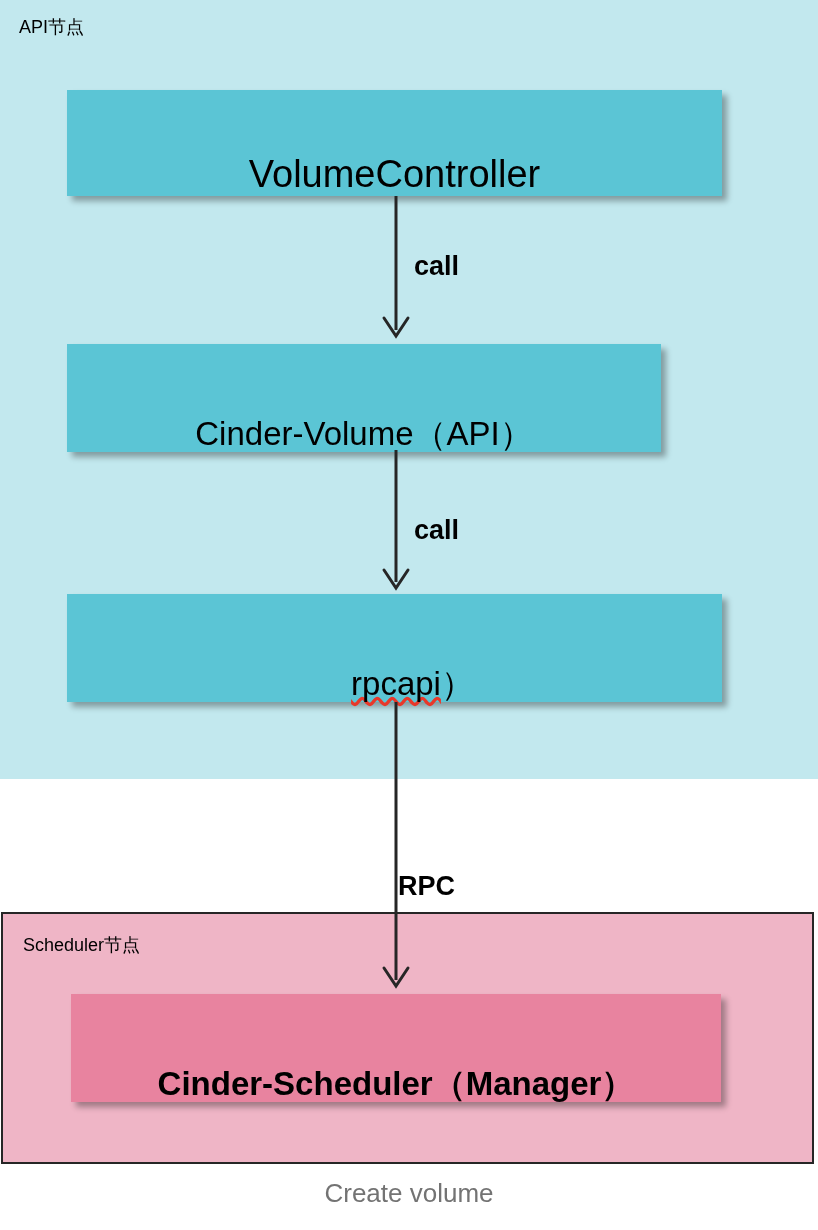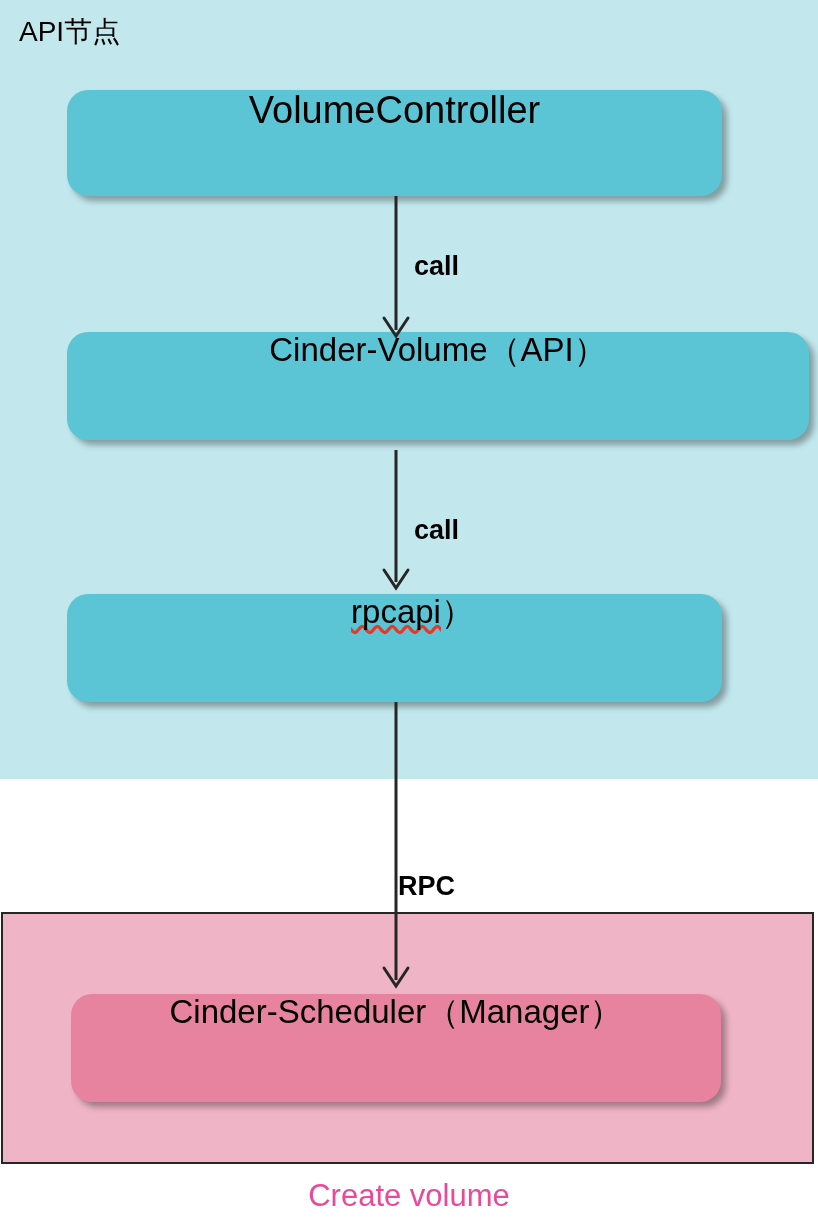--- a/index.html
+++ b/index.html
@@ -32,66 +32,66 @@
     left: 1px;
     top: 912px;
     width: 813px;
     height: 252px;
     background: #efb5c6;
     border: 2px solid #262626;
   }
 
   .panel-label {
     position: absolute;
-    font-size: 28px;
+    font-size: 18px;
     line-height: 1;
     color: #000000;
     white-space: nowrap;
   }
   #api-panel-label {
     left: 19px;
     top: 18px;
   }
   #scheduler-panel-label {
     left: 20px;
     top: 22px;
   }
 
   
   .node-box {
     position: absolute;
     box-sizing: border-box;
     display: flex;
-    align-items: flex-start;
+    align-items: flex-end;
     justify-content: center;
     box-shadow: 5px 5px 6px rgba(0,0,0,0.33);
     font-size: 33px;
     line-height: 1.1;
     white-space: nowrap;
     color: #000000;
-    border-radius: 21px;
   }
   .node-box.teal {
     background: #5bc5d5;
   }
   .node-box.rose {
     background: #e8839f;
+    font-weight: bold;
   }
 
   #box-volume-controller {
     left: 67px;
     top: 90px;
     width: 655px;
     height: 106px;
     font-size: 38px;
   }
   #box-cinder-volume-api {
     left: 67px;
-    top: 332px;
-    width: 742px;
+    top: 344px;
+    width: 594px;
     height: 108px;
   }
   #box-cinder-scheduler-rpcapi {
     left: 67px;
     top: 594px;
     width: 655px;
     height: 108px;
   }
   #box-cinder-scheduler-manager {
     left: 68px;
@@ -128,23 +128,23 @@
   #label-call-2 { left: 414px; top: 517px; }
   #label-rpc    { left: 398px; top: 873px; text-align: right; }
 
   
   #caption {
     position: absolute;
     left: 0;
     top: 1180px;
     width: 818px;
     text-align: center;
-    font-size: 31px;
+    font-size: 26px;
     line-height: 1;
-    color: #ec4899;
+    color: #737373;
   }
 </style>
 </head>
 <body>
 
 <div class="panel" id="api-panel">
   <div class="panel-label" id="api-panel-label">API节点</div>
 
   <div class="node-box teal" id="box-volume-controller">
     <span>VolumeController</span>
@@ -154,20 +154,21 @@
     <span>Cinder-Volume（API）</span>
   </div>
 
   <div class="node-box teal" id="box-cinder-scheduler-rpcapi">
       <span class="spellcheck">rpcapi</span>
       <span>）</span>
   </div>
 </div>
 
 <div class="panel" id="scheduler-panel">
+  <div class="panel-label" id="scheduler-panel-label">Scheduler节点</div>
 
   <div class="node-box rose" id="box-cinder-scheduler-manager">
     <span>Cinder-Scheduler（Manager）</span>
   </div>
 </div>
 
 <svg id="arrow-layer" width="818" height="1230" viewBox="0 0 818 1230">
 
   <g>
     <line x1="396" y1="196" x2="396" y2="330" stroke="#262626" stroke-width="3"></line>

